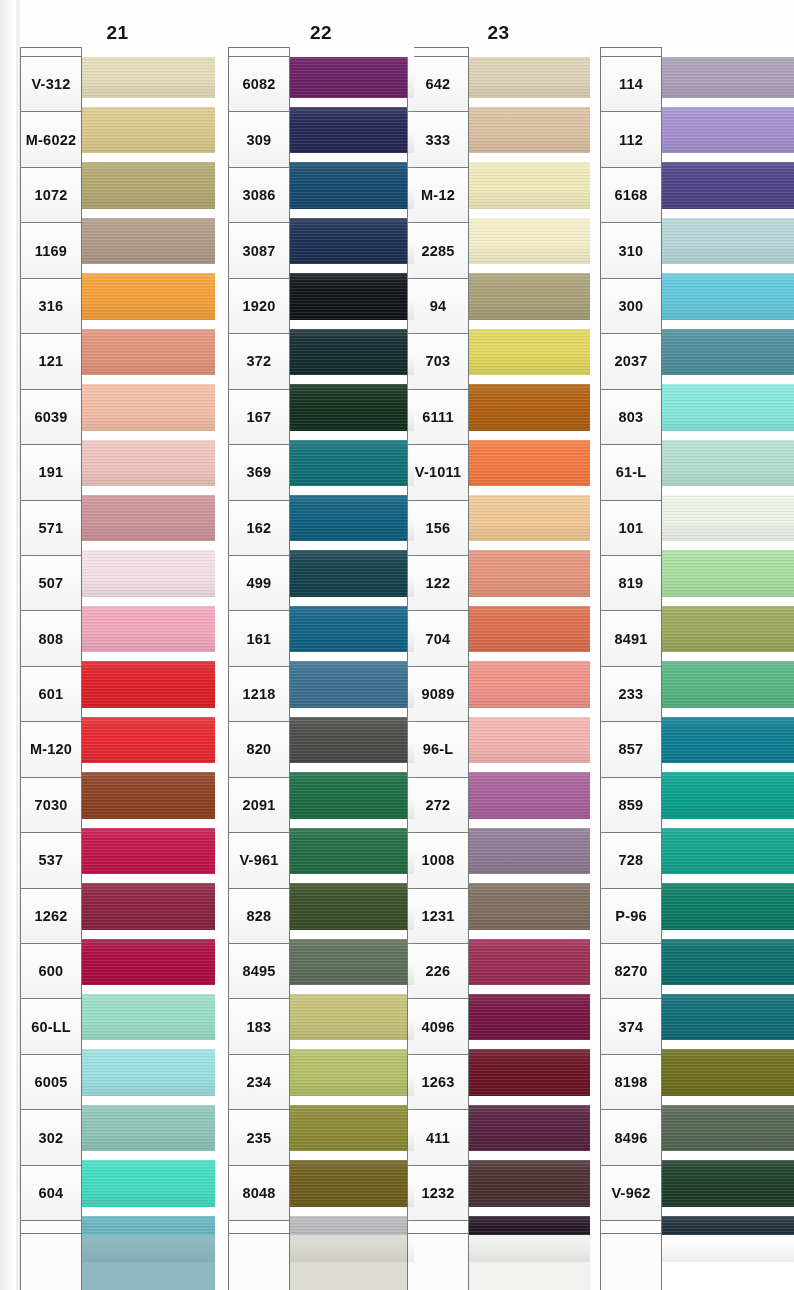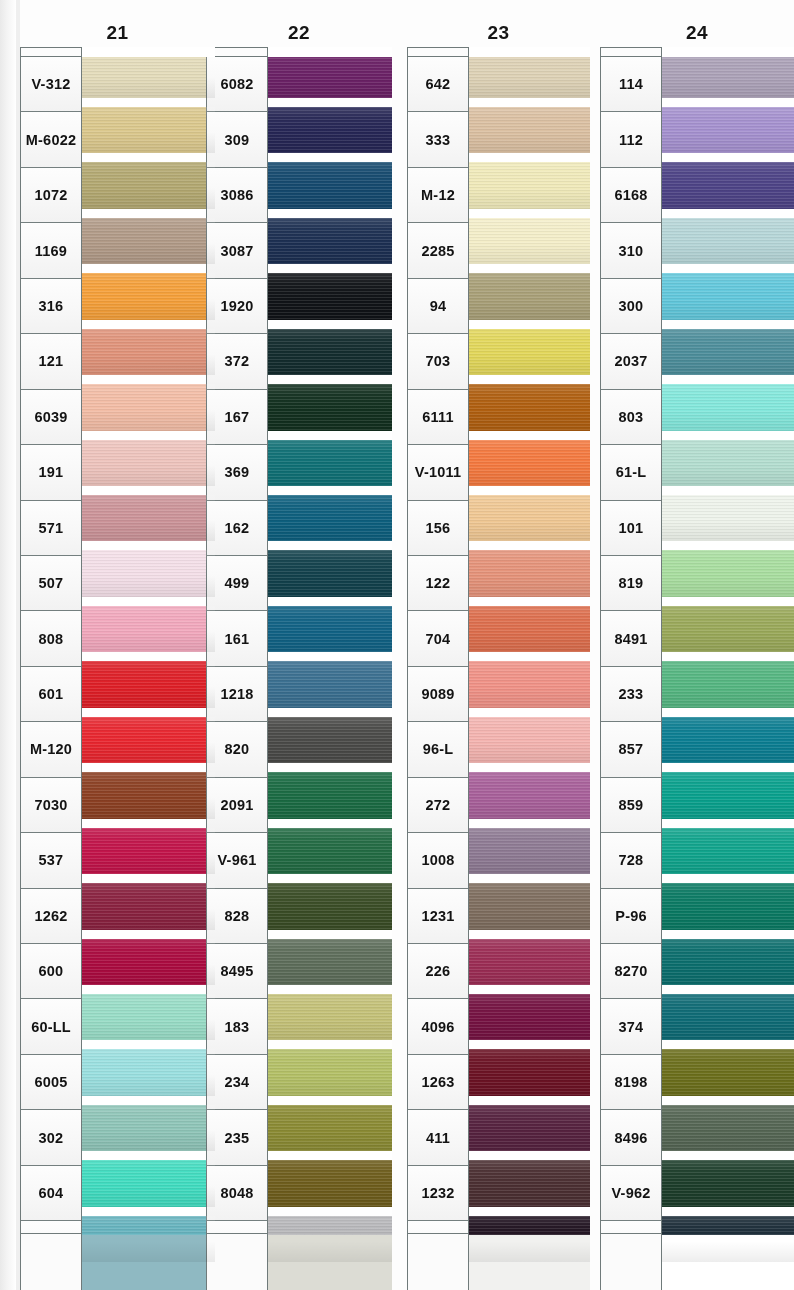--- a/index.html
+++ b/index.html
@@ -282,21 +282,21 @@
             <div class="thread" style="background: rgb(100, 178, 189);"></div>
           </div>
         </div>
     </div>
     <div class="tail-strip">
       <div class="tail-label"></div>
       <div class="tail-sw" style="background: rgb(143, 185, 194);"></div>
     </div>
   </div>
 
-  <div class="column" id="col1" style="left: 206px; width: 186px;">
+  <div class="column" id="col1" style="left: 228px; width: 186px;">
     <div class="col-header">22</div>
     <div class="col-body">
       <div class="label-stack">
           <div class="cap"></div>
           <div class="label-cell">6082</div>
           <div class="label-cell">309</div>
           <div class="label-cell">3086</div>
           <div class="label-cell">3087</div>
           <div class="label-cell">1920</div>
           <div class="label-cell">372</div>
@@ -491,21 +491,20 @@
           </div>
         </div>
     </div>
     <div class="tail-strip">
       <div class="tail-label"></div>
       <div class="tail-sw" style="background: rgb(241, 241, 239);"></div>
     </div>
   </div>
 
   <div class="column" id="col3" style="left: 600px; width: 194px;">
-    <div class="col-header">24</div>
     <div class="col-body">
       <div class="label-stack">
           <div class="cap"></div>
           <div class="label-cell">114</div>
           <div class="label-cell">112</div>
           <div class="label-cell">6168</div>
           <div class="label-cell">310</div>
           <div class="label-cell">300</div>
           <div class="label-cell">2037</div>
           <div class="label-cell">803</div>

